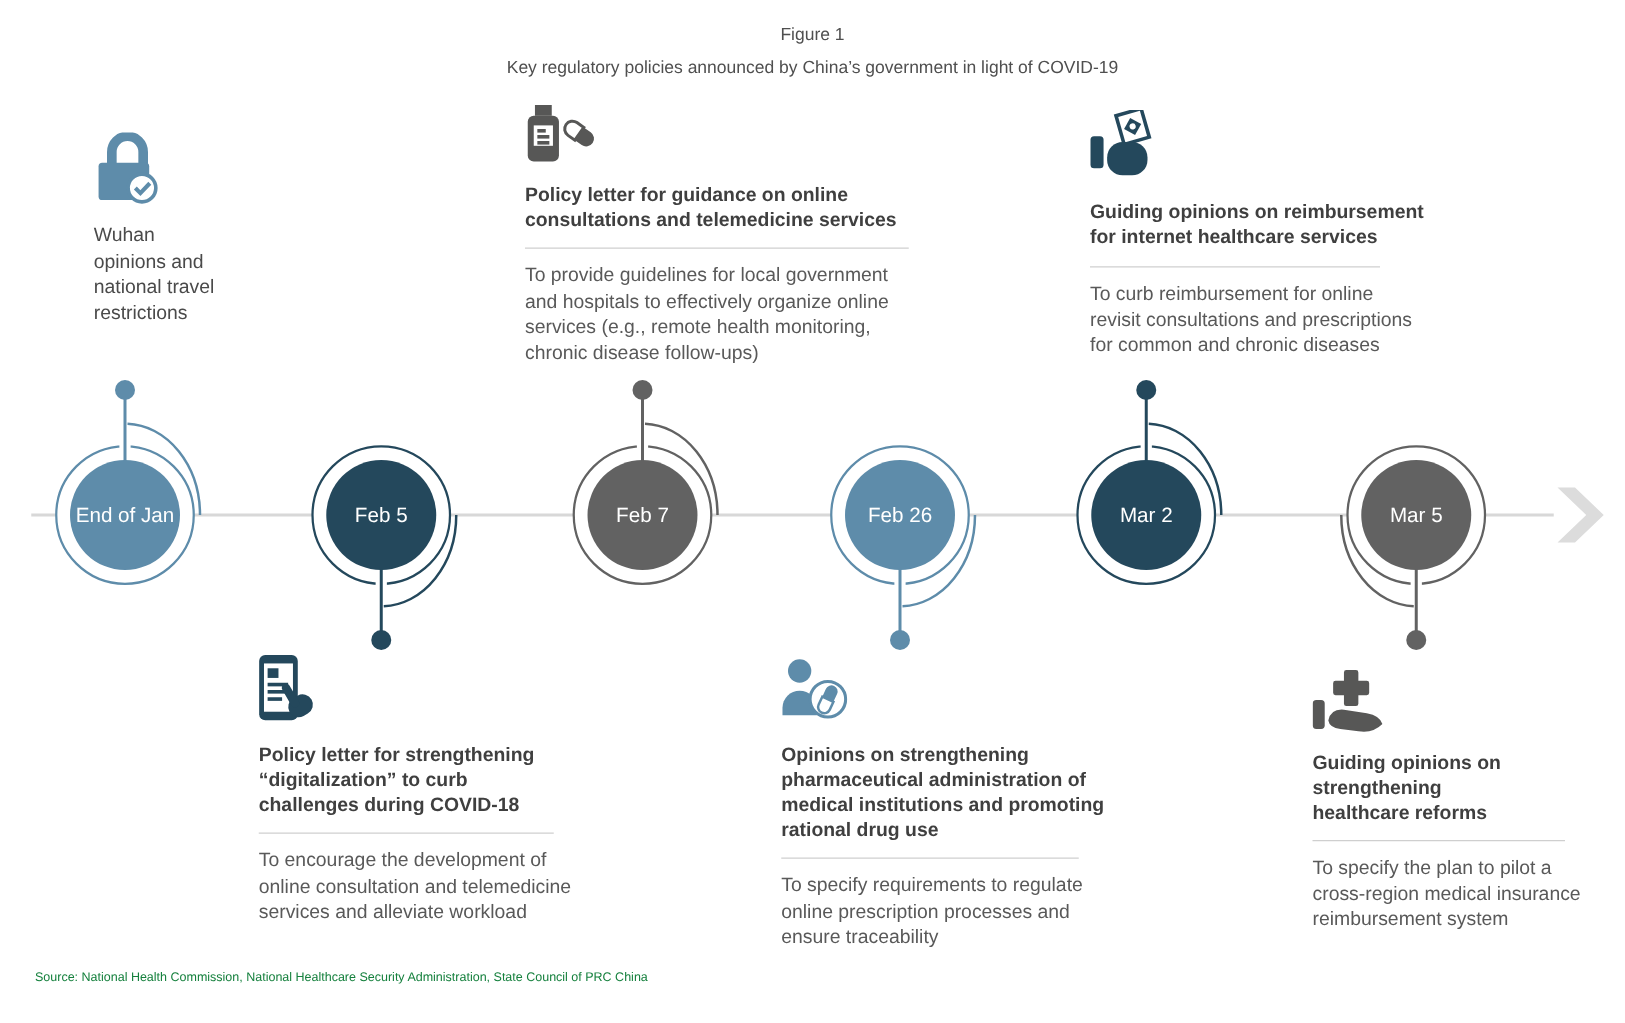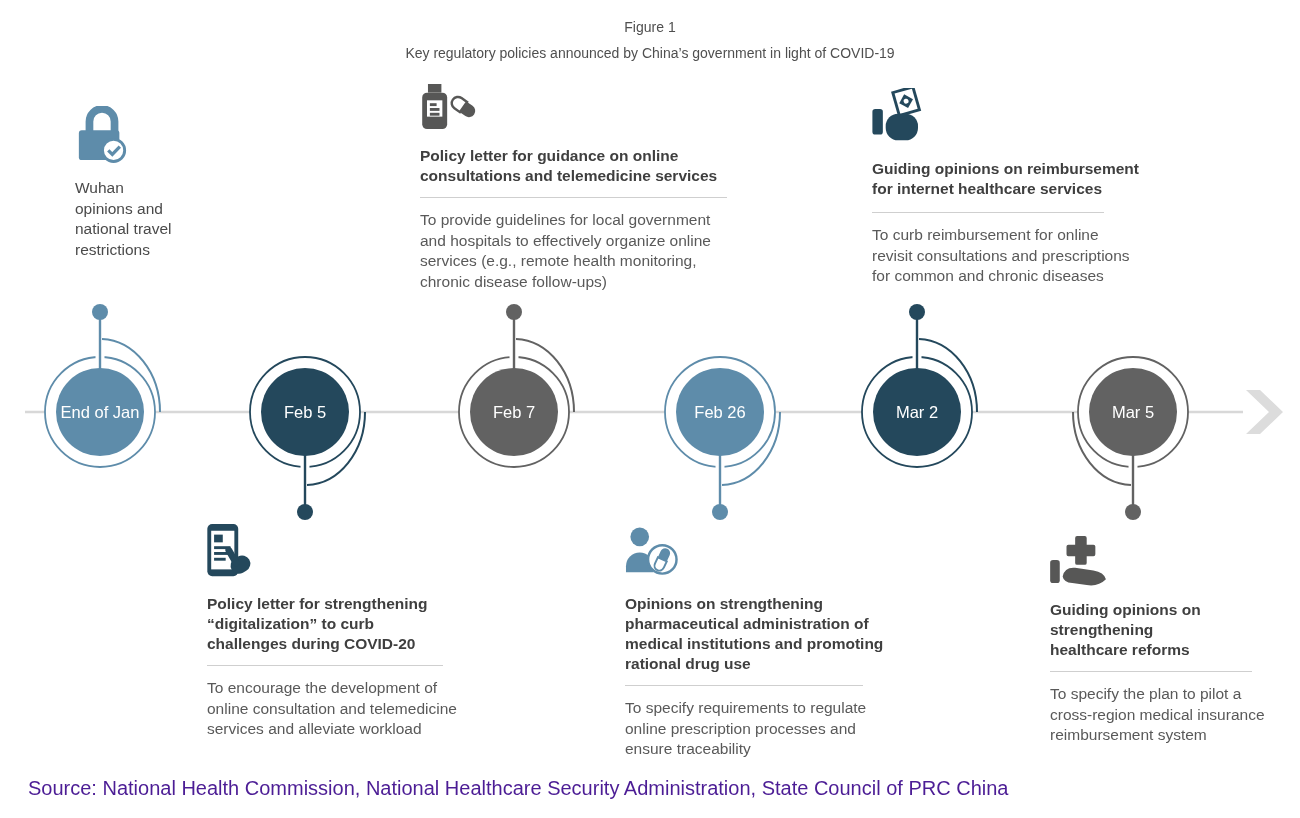--- a/index.html
+++ b/index.html
@@ -6,21 +6,21 @@
   .page{position:relative;width:1300px;height:818px;background:#fff;overflow:hidden;
         font-family:"Liberation Sans",sans-serif;}
   .figure-head{position:absolute;top:14px;left:0;width:100%;text-align:center;
                color:#4f4f4f;font-size:14px;line-height:26px;}
   .anno{position:absolute;}
   .anno .icon{margin-bottom:10px;}
   .anno-title{font-size:15.5px;font-weight:700;color:#3f3f3f;line-height:20px;white-space:pre-line;}
   .anno-title.plain{font-weight:400;color:#4a4a4a;line-height:20.5px;}
   .divider{border:none;border-top:1.5px solid #cfcfcf;margin:11px 0 12px 0;}
   .anno-body{font-size:15.5px;color:#595959;line-height:20.5px;white-space:pre-line;}
-  .source{position:absolute;left:28px;top:777px;font-size:20px;color:#4c1d95;}
+  .source{position:absolute;left:28px;top:777px;font-size:10px;color:#15803d;}
   svg.timeline{position:absolute;left:0;top:290px;}
   .tl-line{stroke:#d8d8d8;stroke-width:2.4;}
   .tl-arrow{fill:#dcdcdc;}
   .ring{fill:#fff;stroke-width:1.8;}
   .casing{stroke:#fff;stroke-width:9;}
   .arc{fill:none;stroke-width:2;}
   .stem{stroke-width:2.4;}
   .date{fill:#fff;font-size:16.5px;text-anchor:middle;}
 </style>
 </head>
@@ -103,21 +103,21 @@
         <rect x="7" y="29" width="17" height="3" fill="#24485c"></rect>
         <rect x="7" y="35" width="12" height="3" fill="#24485c"></rect>
         <g transform="rotate(-30 36 44)">
           <rect x="25" y="33" width="21" height="17" rx="8.5" fill="#24485c"></rect>
           <rect x="29" y="19" width="7" height="22" rx="3.5" fill="#24485c"></rect>
         </g>
       </svg>
     </div>
     <div class="anno-title">Policy letter for strengthening
 “digitalization” to curb
-challenges during COVID-20</div>
+challenges during COVID-18</div>
     <hr class="divider" style="width:236px;">
     <div class="anno-body">To encourage the development of
 online consultation and telemedicine
 services and alleviate workload</div>
   </div>
 
   <div class="anno" style="left:1050px;top:536px;width:250px;">
     <div class="icon">
       <svg width="58" height="50" viewBox="0 0 60 52">
         <path d="M28 0 h8 a2 2 0 0 1 2 2 v7 h7 a2 2 0 0 1 2 2 v8 a2 2 0 0 1 -2 2 h-7 v7 a2 2 0 0 1 -2 2 h-8 a2 2 0 0 1 -2 -2 v-7 h-7 a2 2 0 0 1 -2 -2 v-8 a2 2 0 0 1 2 -2 h7 V2 a2 2 0 0 1 2 -2 z" fill="#575756"></path>

